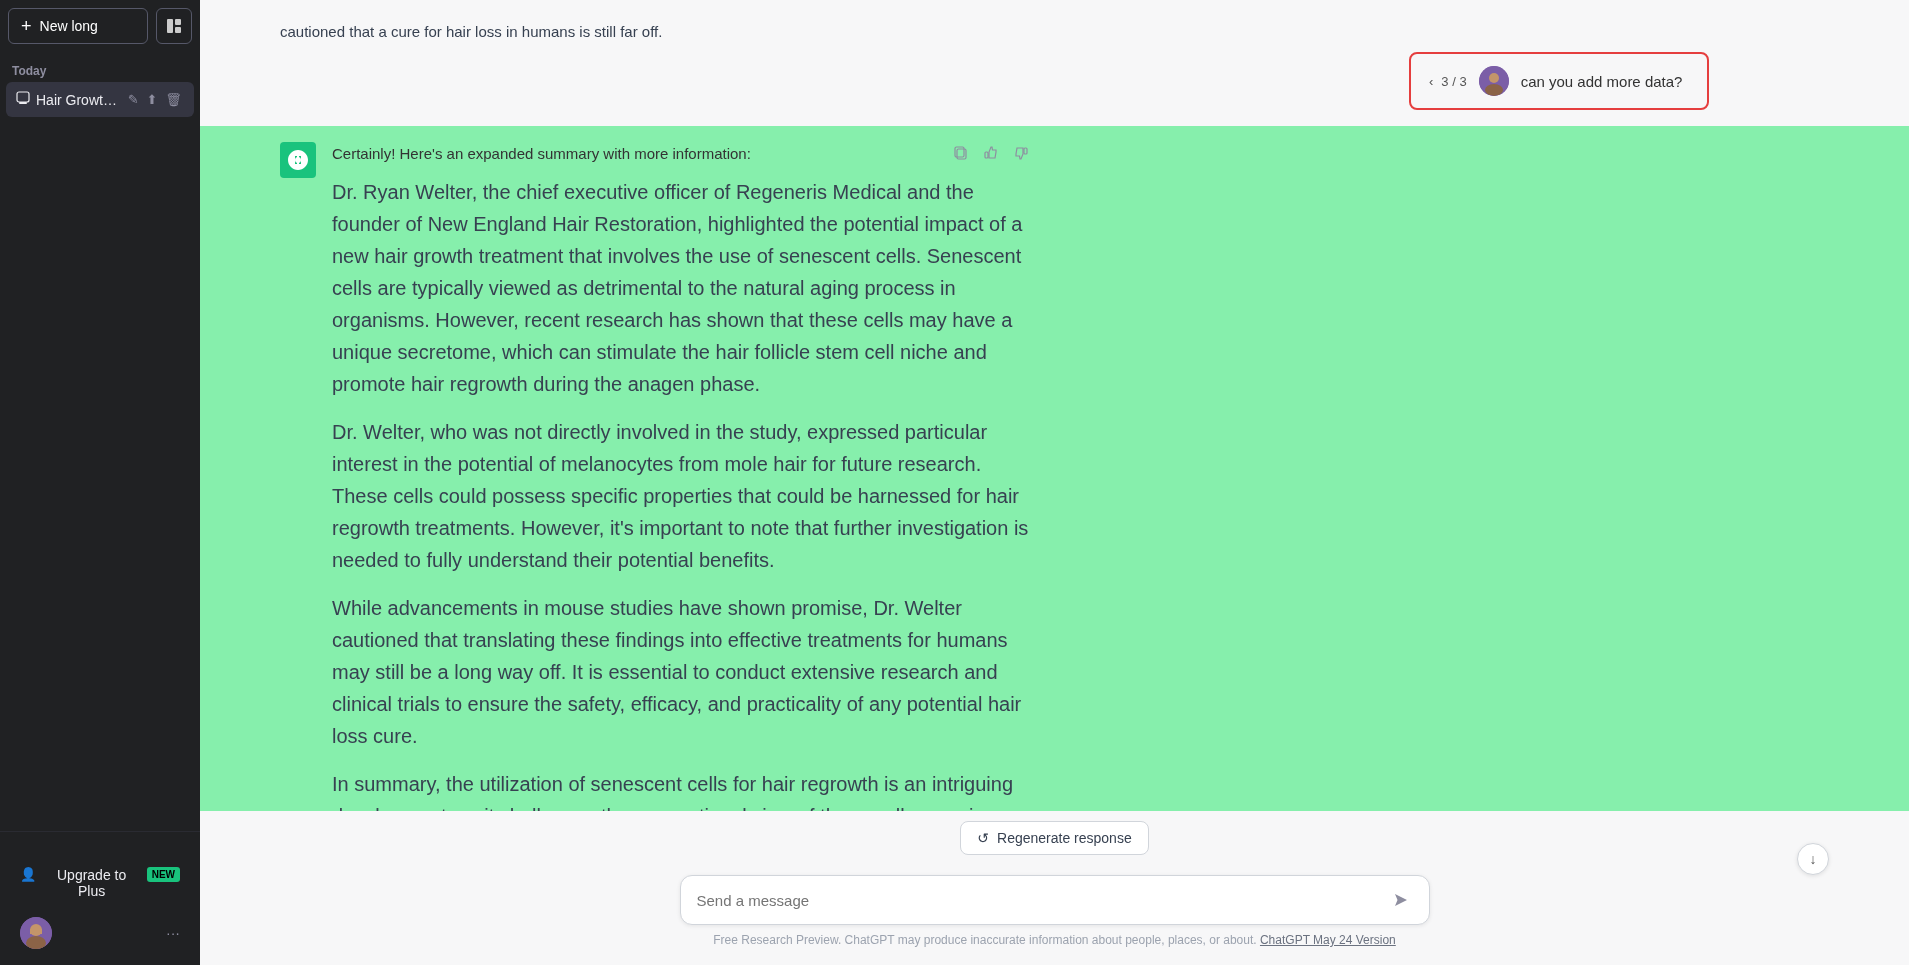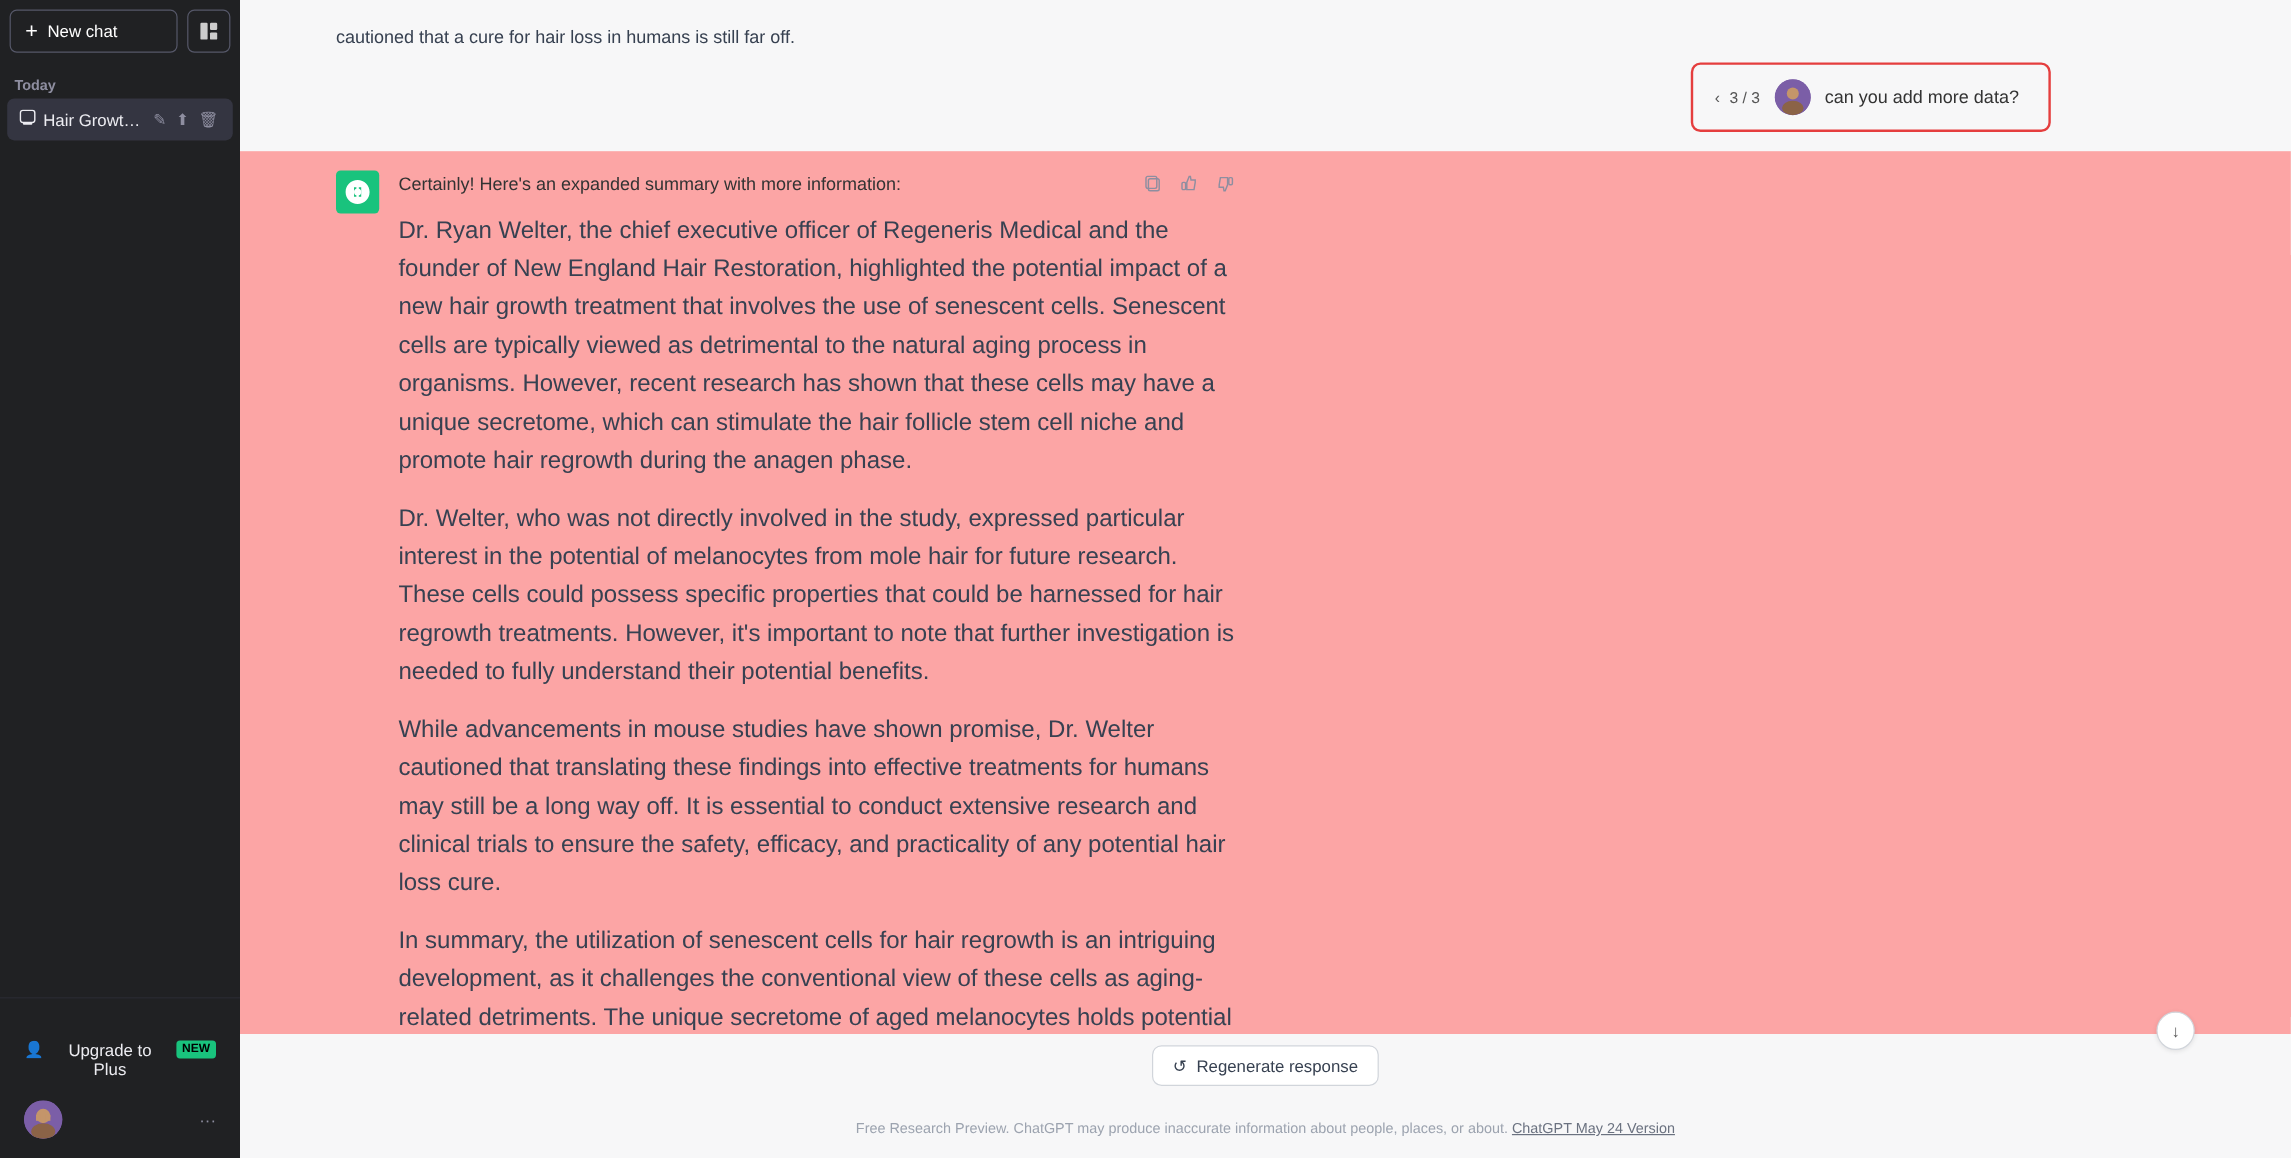--- a/index.html
+++ b/index.html
@@ -241,21 +241,21 @@
       font-size: 15px;
       color: #333;
     }
 
     
     .ai-message-wrapper {
       display: flex;
       padding: 16px 80px;
       gap: 16px;
       align-items: flex-start;
-      background: #fca5a5;
+      background: #86efac;
     }
 
     .ai-avatar {
       width: 36px;
       height: 36px;
       background: #19c37d;
       border-radius: 4px;
       display: flex;
       align-items: center;
       justify-content: center;
@@ -404,21 +404,21 @@
       line-height: 1.6;
     }
   </style>
 </head>
 <body>
 
 <div class="sidebar">
   <div class="sidebar-top">
     <button class="new-chat-btn">
       <span class="plus-icon">+</span>
-      <span>New chat</span>
+      <span>New long</span>
     </button>
     <button class="sidebar-layout-btn">
       <svg width="16" height="16" viewBox="0 0 16 16" fill="none">
         <rect x="1" y="1" width="6" height="14" rx="1" fill="#ccc"></rect>
         <rect x="9" y="1" width="6" height="6" rx="1" fill="#ccc"></rect>
         <rect x="9" y="9" width="6" height="6" rx="1" fill="#ccc"></rect>
       </svg>
     </button>
   </div>
 
@@ -531,20 +531,30 @@
   </div>
 
   <div class="chat-bottom">
     <div style="display:flex; justify-content:center; margin-bottom:10px;">
       <button class="regenerate-btn">
         <span>↺</span>
         <span>Regenerate response</span>
       </button>
     </div>
 
+    <div style="max-width:750px; margin:0 auto; position:relative;">
+      <div class="input-wrapper">
+        <input type="text" class="chat-input" placeholder="Send a message" style="">
+        <button class="send-btn">
+          <svg width="16" height="16" viewBox="0 0 16 16" fill="none">
+            <path d="M14 8L2 2l2.5 6L2 14l12-6z" fill="#8e8ea0"></path>
+          </svg>
+        </button>
+      </div>
+    </div>
 
     <button class="scroll-bottom-btn">
       <span>↓</span>
     </button>
 
     <div class="footer-text">
       <span>Free Research Preview. ChatGPT may produce inaccurate information about people, places, or about.</span>
       <span class="footer-link">ChatGPT May 24 Version</span>
     </div>
   </div>

